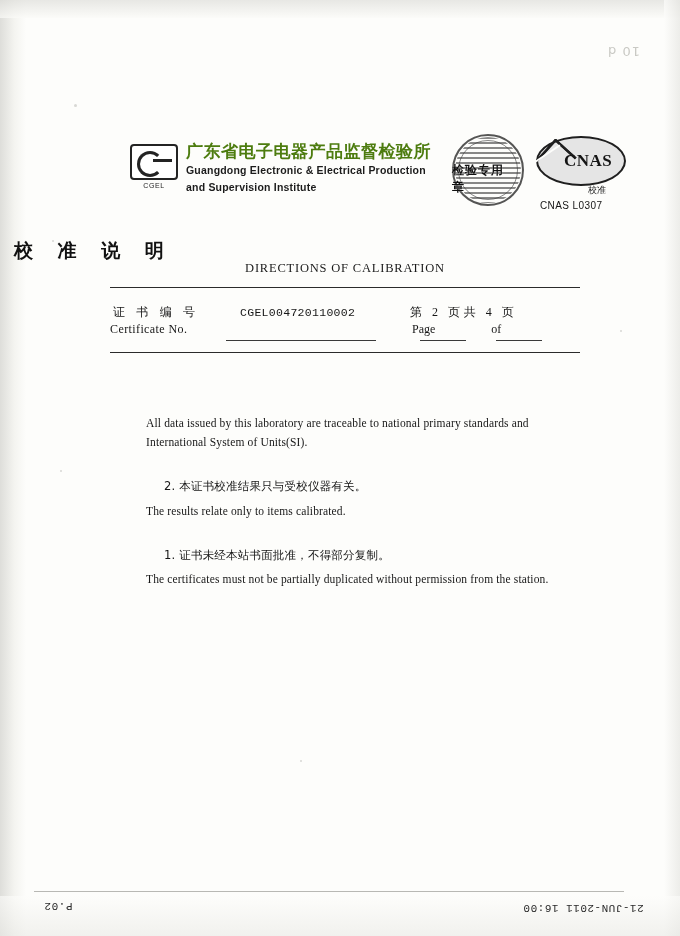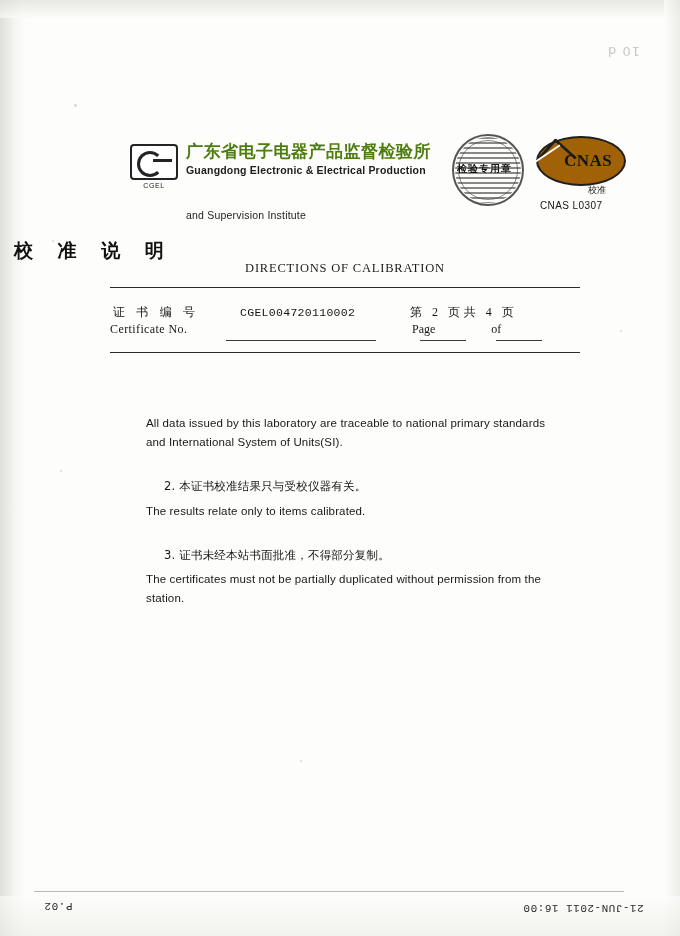--- a/index.html
+++ b/index.html
@@ -120,25 +120,24 @@
     letter-spacing: .2px;
     color: #1c1c1c;
     white-space: nowrap;
   }
   .org-en2 {
     position: absolute;
     left: 56px;
     top: 41px;
     font-family: "Liberation Sans", sans-serif;
     font-size: 10.5px;
-    font-weight: normal;
+    font-weight: bold;
     letter-spacing: .2px;
     color: #1c1c1c;
     white-space: nowrap;
-    margin-top: 28px;
   }
 
   
   .stamp-round {
     position: absolute;
     left: 452px;
     top: 134px;
     width: 72px;
     height: 72px;
   }
@@ -166,42 +165,42 @@
         to bottom,
         rgba(40,40,40,.55) 0px,
         rgba(40,40,40,.55) 2px,
         rgba(255,255,255,0) 2px,
         rgba(255,255,255,0) 5px);
   }
   .stamp-round .label {
     position: absolute;
     left: 0; right: 12px;
     top: 28px;
-    text-align: right;
-    font-family: "DejaVu Sans", sans-serif;
-    font-size: 10px;
+    text-align: left;
+    font-family: "DejaVu Sans", sans-serif;
+    font-size: 12px;
     font-weight: bold;
     color: #111;
     letter-spacing: 1px;
     text-shadow: 0 0 1px #fff;
   }
 
   .cnas-block {
     position: absolute;
     left: 536px;
     top: 136px;
     width: 92px;
   }
   .cnas-oval {
     position: relative;
     width: 86px;
     height: 46px;
     border: 2px solid #1f1f1f;
     border-radius: 50% / 50%;
-    background: #a16207;
+    background: #e5e5e5;
   }
   .cnas-oval .cut {
     position: absolute;
     left: -3px;
     top: 50%;
     width: 30px;
     height: 2px;
     background: #fdfdfb;
     transform: rotate(-34deg);
     transform-origin: left center;
@@ -353,21 +352,21 @@
   }
   .note .cn {
     font-family: "DejaVu Sans", sans-serif;
     font-size: 11.5px;
     letter-spacing: .2px;
     color: #151515;
     margin-left: 18px;
     line-height: 1.5;
   }
   .note .en {
-    font-family: Liberation Sans, sans-serif;
+    font-family: Liberation Serif, serif;
     font-size: 11.5px;
     letter-spacing: .15px;
     color: #171717;
     line-height: 1.62;
     margin-top: 6px;
     width: 410px;
   }
 
   
   .fax-left {
@@ -478,21 +477,21 @@
 
   <div class="notes">
     <div class="note">
       <div class="en">All data issued by this laboratory are traceable to national primary standards and International System of Units(SI).</div>
     </div>
     <div class="note">
       <div class="cn">2. 本证书校准结果只与受校仪器有关。</div>
       <div class="en">The results relate only to items calibrated.</div>
     </div>
     <div class="note">
-      <div class="cn">3. 证书未经本站书面批准，不得部分复制。</div>
+      <div class="cn">1. 证书未经本站书面批准，不得部分复制。</div>
       <div class="en">The certificates must not be partially duplicated without permission from the station.</div>
     </div>
   </div>
 
   <div class="fax-rule"></div>
   <div class="fax-left">P.02</div>
   <div class="fax-right">21-JUN-2011 16:00</div>
 
 </div>
 

